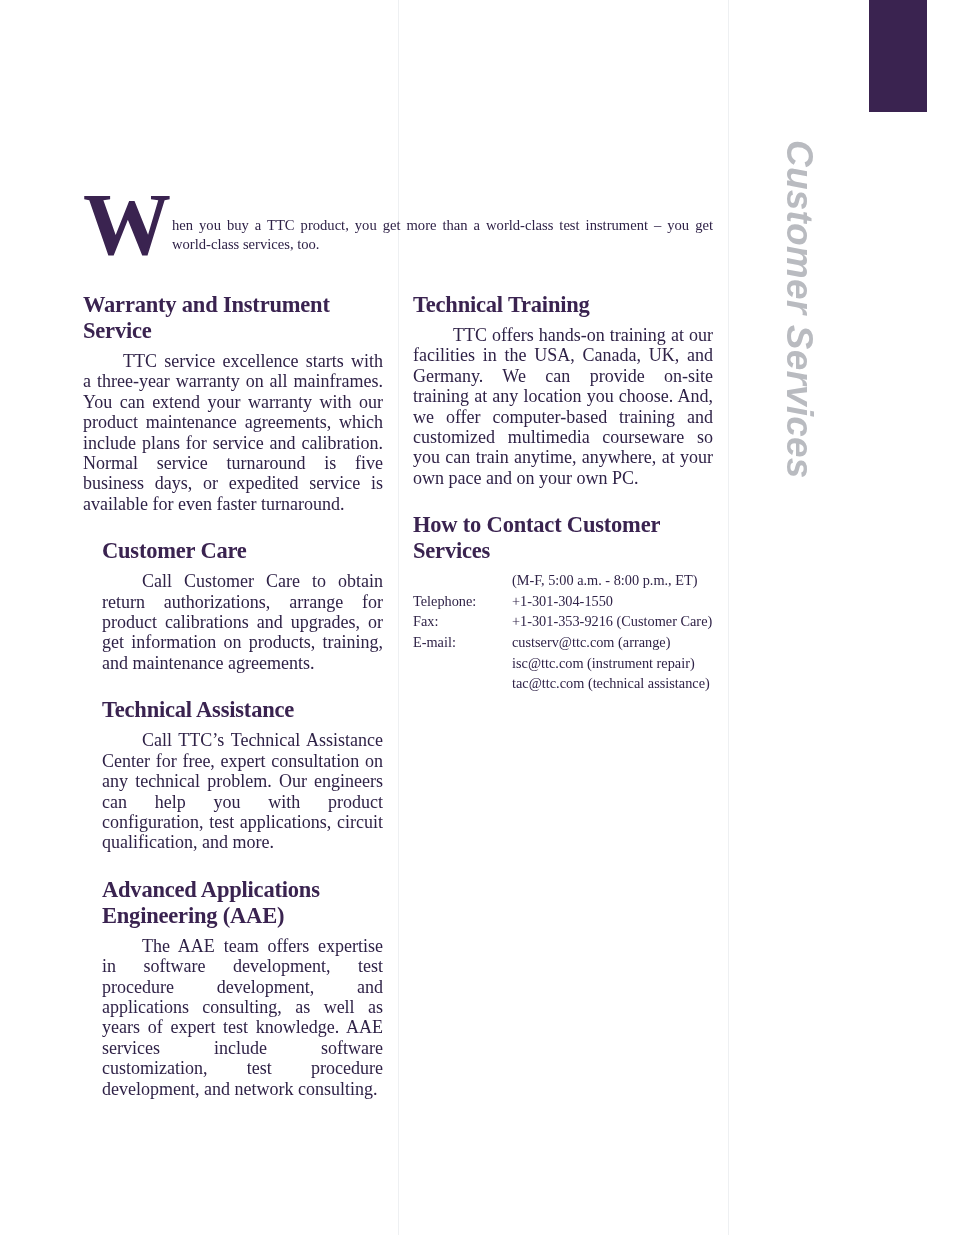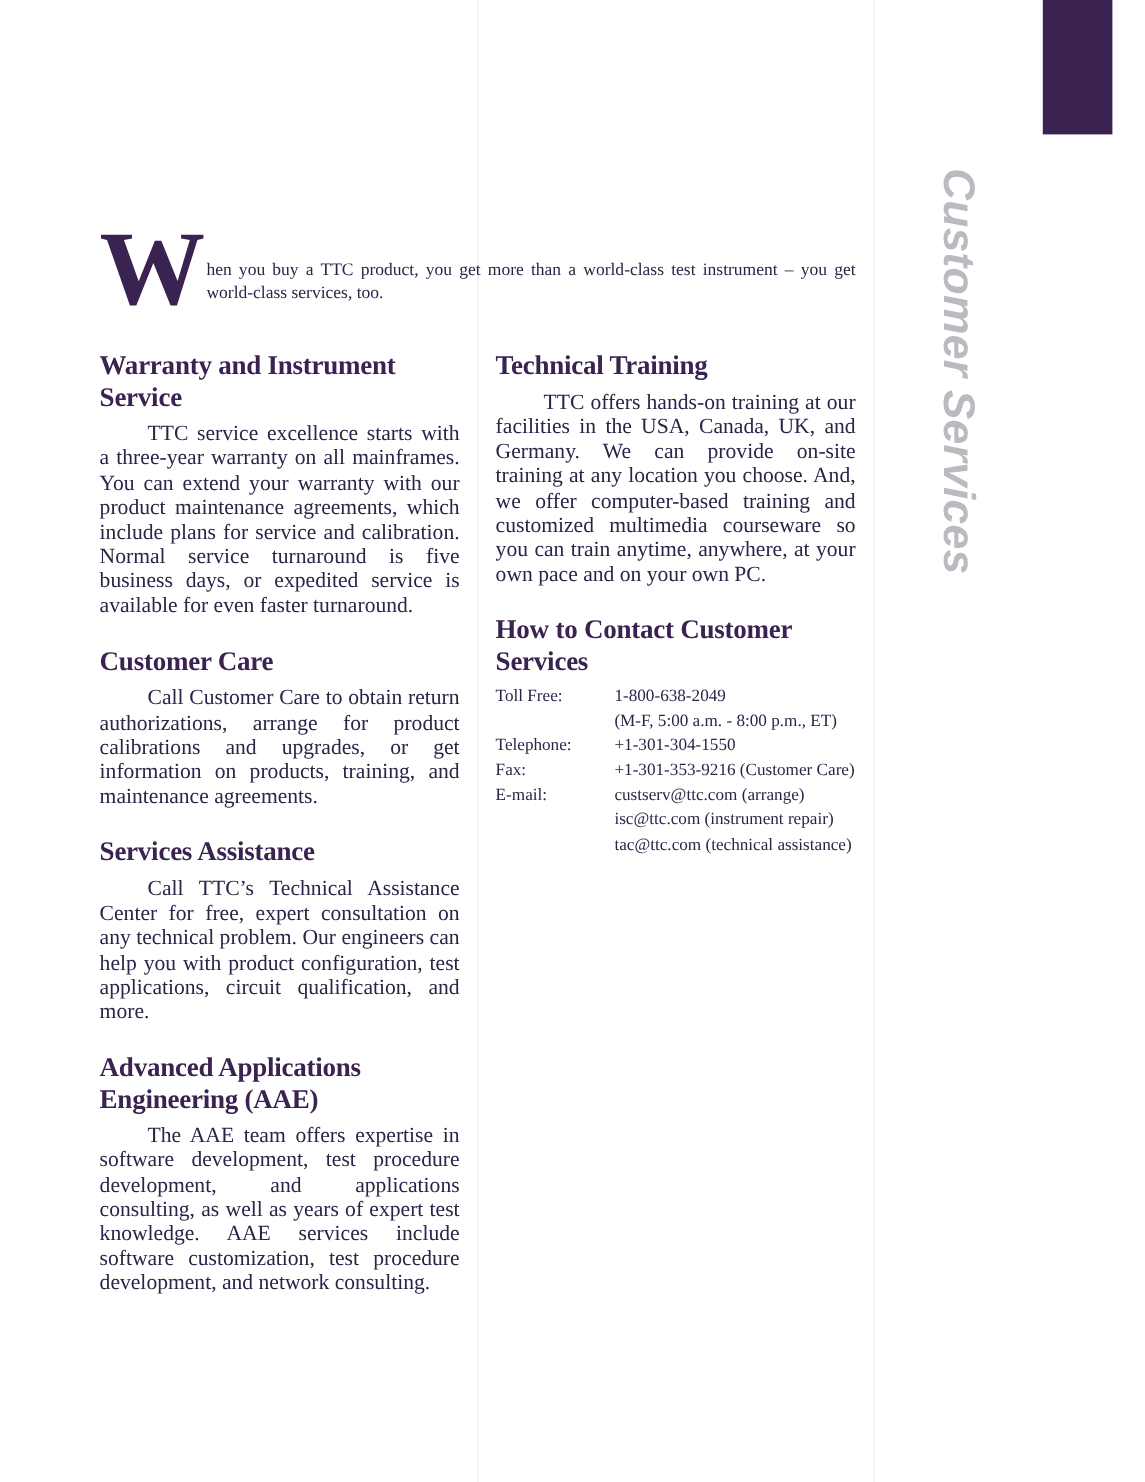--- a/index.html
+++ b/index.html
@@ -108,21 +108,21 @@
     font-size: 18px;
     line-height: 20.4px;
     color: #2f2247;
     text-align: justify;
     text-justify: inter-word;
     text-indent: 40px;
   }
   .body-text.last { margin-bottom: 26px; }
 
   
-  .col-left  .blk + .blk { margin-top: 2px; }
+  .col-left  .blk + .blk { margin-top: 2px; margin-left: 19px; }
   .col-right .blk + .blk { }
 
   
   .contact {
     margin-top: 2px;
     border-collapse: collapse;
     font-size: 14.3px;
     color: #2f2247;
   }
   .contact td {
@@ -156,21 +156,21 @@
       <h2 class="sec">Warranty and Instrument Service</h2>
       <p class="body-text">TTC service excellence starts with a three-year warranty on all mainframes. You can extend your warranty with our product maintenance agreements, which include plans for service and calibration. Normal service turnaround is five business days, or expedited service is available for even faster turnaround.</p>
     </div>
 
     <div class="blk">
       <h2 class="sec">Customer Care</h2>
       <p class="body-text">Call Customer Care to obtain return authorizations, arrange for product calibrations and upgrades, or get information on products, training, and maintenance agreements.</p>
     </div>
 
     <div class="blk">
-      <h2 class="sec">Services Assistance</h2>
+      <h2 class="sec">Technical Assistance</h2>
       <p class="body-text">Call TTC’s Technical Assistance Center for free, expert consultation on any technical problem. Our engineers can help you with product configuration, test applications, circuit qualification, and more.</p>
     </div>
 
     <div class="blk">
       <h2 class="sec">Advanced Applications Engineering (AAE)</h2>
       <p class="body-text last">The AAE team offers expertise in software development, test procedure development, and applications consulting, as well as years of expert test knowledge. AAE services include software customization, test procedure development, and network consulting.</p>
     </div>
 
   </div>
 
@@ -180,24 +180,20 @@
       <h2 class="sec">Technical Training</h2>
       <p class="body-text">TTC offers hands-on training at our facilities in the USA, Canada, UK, and Germany. We can provide on-site training at any location you choose. And, we offer computer-based training and customized multimedia courseware so you can train anytime, anywhere, at your own pace and on your own PC.</p>
     </div>
 
     <div class="blk">
       <h2 class="sec">How to Contact Customer Services</h2>
 
       <table class="contact">
         <tbody>
           <tr>
-            <td class="lbl">Toll Free:</td>
-            <td class="val">1-800-638-2049</td>
-          </tr>
-          <tr>
             <td class="lbl"></td>
             <td class="val">(M-F, 5:00 a.m. - 8:00 p.m., ET)</td>
           </tr>
           <tr>
             <td class="lbl">Telephone:</td>
             <td class="val">+1-301-304-1550</td>
           </tr>
           <tr>
             <td class="lbl">Fax:</td>
             <td class="val">+1-301-353-9216 (Customer Care)</td>

